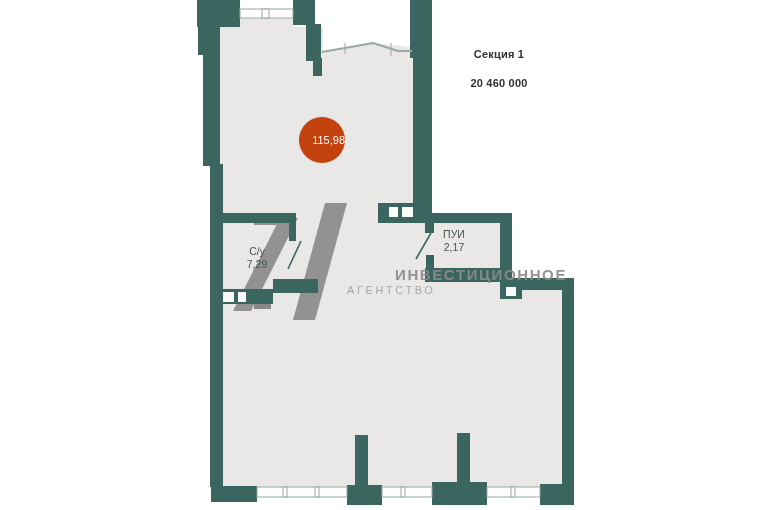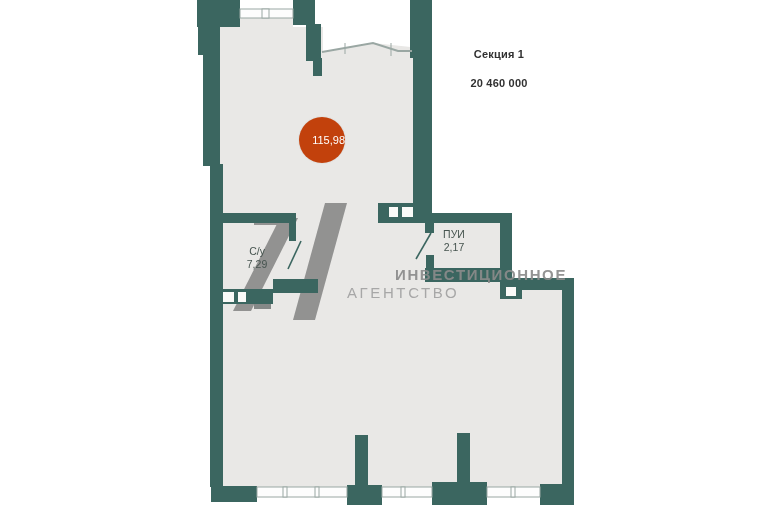--- a/index.html
+++ b/index.html
@@ -15,21 +15,21 @@
   .lbl{position:absolute;color:#46544f;font-size:10.5px;line-height:13px;text-align:center;}
   .room-name{display:block;}
   .room-area{display:block;}
   .head{position:absolute;color:#313131;font-weight:bold;font-size:11px;text-align:center;
         letter-spacing:0.2px;}
   .badge{position:absolute;left:299px;top:117px;width:46px;height:46px;border-radius:50%;
          background:#c2410c;color:#ffffff;font-size:11px;display:flex;align-items:center;
          justify-content:flex-end;box-shadow:0 0 0 1px rgba(0,0,0,0.03);}
   .wm-line1{position:absolute;left:347px;top:266px;font-size:15px;font-weight:bold;
             letter-spacing:1.6px;color:#8b8b8b;white-space:nowrap;opacity:0.92;margin-left:48px;}
-  .wm-line2{position:absolute;left:347px;top:284px;font-size:15px;font-weight:normal;
+  .wm-line2{position:absolute;left:347px;top:284px;font-size:11px;font-weight:normal;
             letter-spacing:2.6px;color:#a2a2a2;white-space:nowrap;opacity:0.92;text-align:right;}
   .logo{opacity:0.78;}
 </style>
 </head>
 <body>
 
 <div id="canvas">
 
   <svg id="plan-svg" width="770" height="510" viewBox="0 0 770 510">
 

